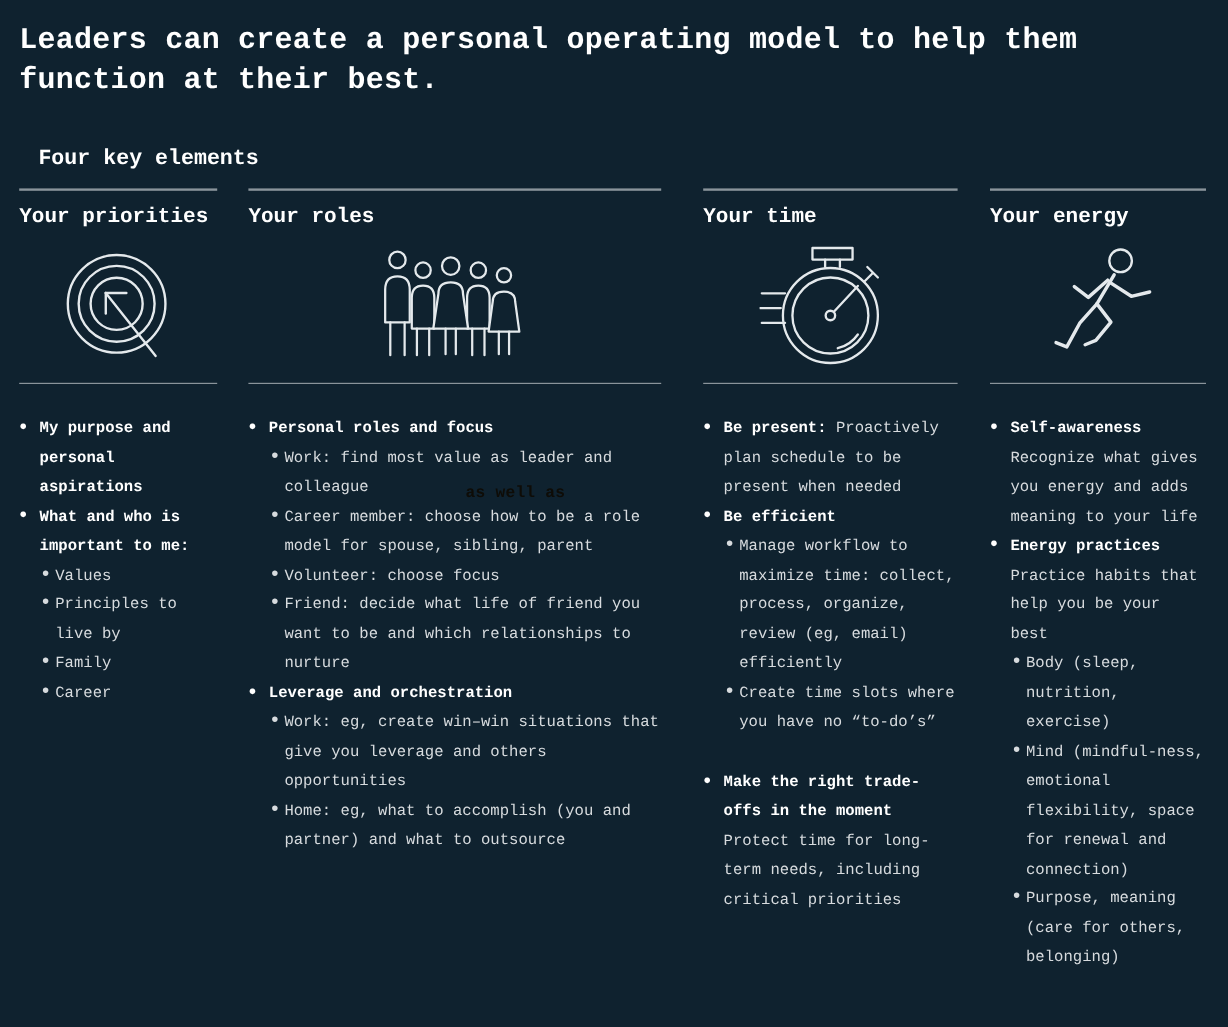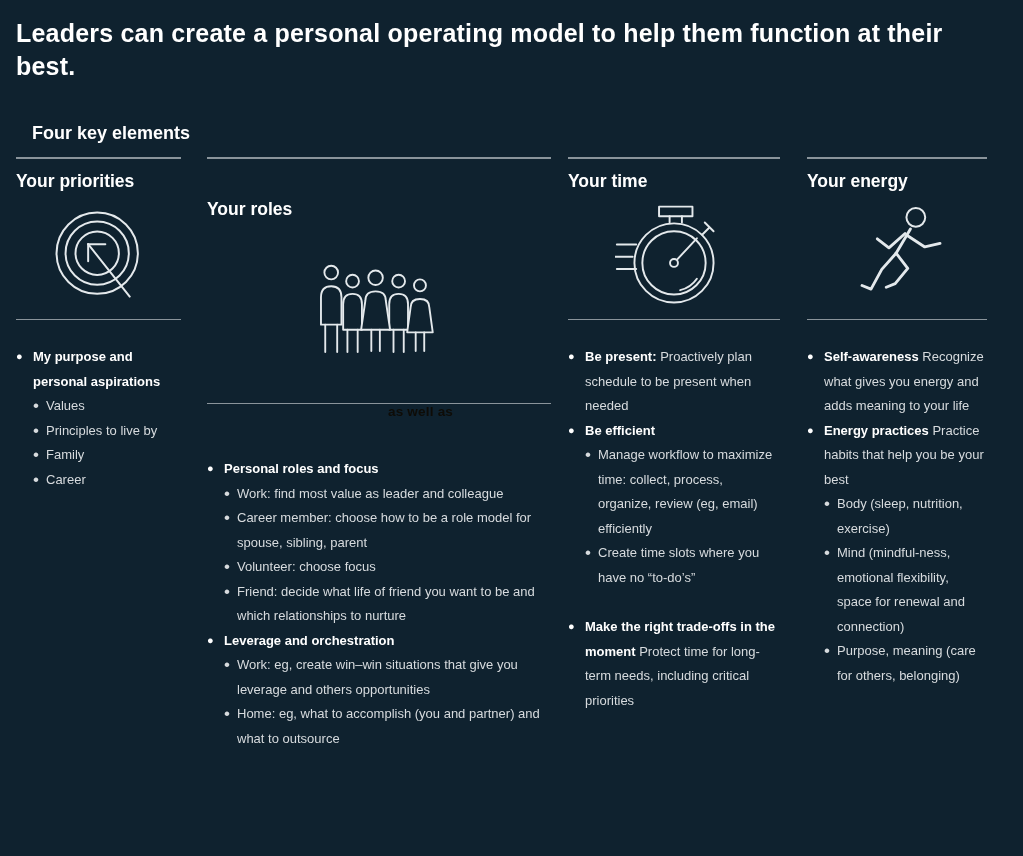--- a/index.html
+++ b/index.html
@@ -10,36 +10,36 @@
     --stroke:#e4e9ec;
   }
   *{box-sizing:border-box;}
   html,body{margin:0;padding:0;}
   body{
     width:1023px;height:856px;overflow:hidden;
     background:var(--bg);
     font-family:"Liberation Sans", sans-serif;
     color:var(--text);
   }
-  .page{position:relative;width:1023px;height:640px;}
+  .page{position:relative;width:1023px;height:640px;font-family:Liberation Mono, monospace;}
 
   .title{
     position:absolute;left:16px;top:17px;width:950px;
     font-size:25px;line-height:33px;font-weight:700;color:var(--bold);
     letter-spacing:.2px;
   }
   .subtitle{
     position:absolute;left:32px;top:123px;
     font-size:18px;font-weight:700;color:var(--bold);
   }
 
   .cols{position:absolute;left:16px;top:157px;display:flex;}
   .col{display:flex;flex-direction:column;}
   .col-1{width:165px;margin-right:26px;}
-  .col-2{width:344px;margin-right:17px;gap:28px;}
+  .col-2{width:344px;margin-right:35px;}
   .col-3{width:212px;margin-right:27px;}
   .col-4{width:180px;}
 
   .rule{height:1.5px;background:var(--rule);width:100%;flex:0 0 auto;}
   .col-header{margin-top:11px;font-size:17.5px;font-weight:700;color:var(--bold);line-height:22px;}
   .icon-area{height:127px;display:flex;align-items:center;justify-content:center;flex:0 0 auto;}
   .items{margin-top:25px;font-size:13px;line-height:24.5px;}
 
   .item{position:relative;padding-left:17px;color:var(--text);}
   .item .b{color:var(--bold);font-weight:700;}
@@ -85,20 +85,21 @@
           <circle cx="50" cy="56" r="35"></circle>
           <circle cx="50" cy="56" r="24"></circle>
           <line x1="40" y1="46" x2="86" y2="104"></line>
           <line x1="40" y1="46" x2="40" y2="65"></line>
           <line x1="40" y1="46" x2="59" y2="46"></line>
         </svg>
       </div>
       <div class="rule"></div>
       <div class="items">
           <div class="item l1"><span class="b">My purpose and personal aspirations</span></div>
+          <div class="item l1"><span class="b">What and who is important to me:</span></div>
           <div class="item l2"><span class="t">Values</span></div>
           <div class="item l2"><span class="t">Principles to live by</span></div>
           <div class="item l2"><span class="t">Family</span></div>
           <div class="item l2"><span class="t">Career</span></div>
         </div>
     </div>
 
     <div class="col col-2">
       <div class="rule"></div>
       <div class="col-header">Your roles</div>

